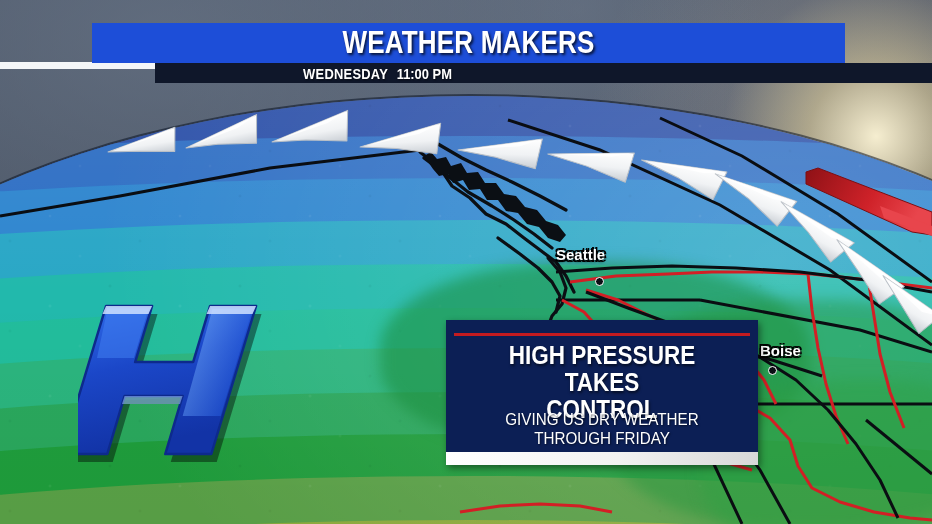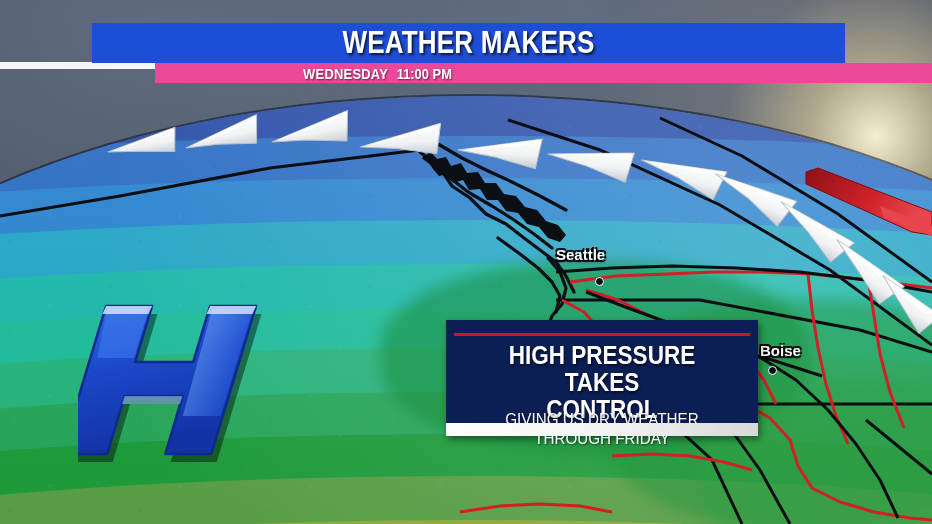--- a/index.html
+++ b/index.html
@@ -77,30 +77,30 @@
   .hsym{position:absolute;left:78px;top:296px;width:215px;height:168px;}
 
   
   .white-rule{position:absolute;left:0;top:62px;width:163px;height:7px;background:#f4f6f8;}
   .title-bar{position:absolute;left:92px;top:23px;width:753px;height:40px;background:#1d4ed8;}
   .title-text{position:absolute;left:0;top:0;width:100%;height:100%;
     display:flex;align-items:center;justify-content:center;
     color:#fff;font-size:31px;font-weight:bold;letter-spacing:.2px;
     transform:scaleX(.84);transform-origin:center;
     text-shadow:2px 2px 3px rgba(0,0,0,.75);white-space:nowrap;}
-  .sub-bar{position:absolute;left:155px;top:63px;width:777px;height:20px;background:#ec4899;}
+  .sub-bar{position:absolute;left:155px;top:63px;width:777px;height:20px;background:#0f172a;}
   .sub-text{position:absolute;left:0;top:0;width:445px;height:100%;
     display:flex;align-items:center;justify-content:center;gap:10px;
     color:#fff;font-size:15px;font-weight:bold;
     transform:scaleX(.86);transform-origin:center;
     text-shadow:1px 1px 2px rgba(0,0,0,.6);white-space:nowrap;}
   .sub-text .day{letter-spacing:.3px;}
 
   
-  .callout{position:absolute;left:446px;top:320px;width:312px;height:116px;
+  .callout{position:absolute;left:446px;top:320px;width:312px;height:145px;
     background:#0c1f55;box-shadow:2px 3px 7px rgba(0,0,0,.45);}
   .callout-rule{position:absolute;left:8px;top:13px;width:296px;height:3px;background:#c41b20;}
   .callout-head{position:absolute;left:10px;top:22px;width:292px;
     text-align:center;color:#fff;font-size:25px;font-weight:bold;line-height:1.08;
     transform:scaleX(.9);transform-origin:center top;
     text-shadow:1px 2px 3px rgba(0,0,0,.6);}
   .callout-sub{position:absolute;left:10px;top:90px;width:292px;
     text-align:center;color:#fff;font-size:16px;line-height:1.2;font-weight:500;
     transform:scaleX(.95);transform-origin:center top;
     text-shadow:1px 1px 2px rgba(0,0,0,.55);}

